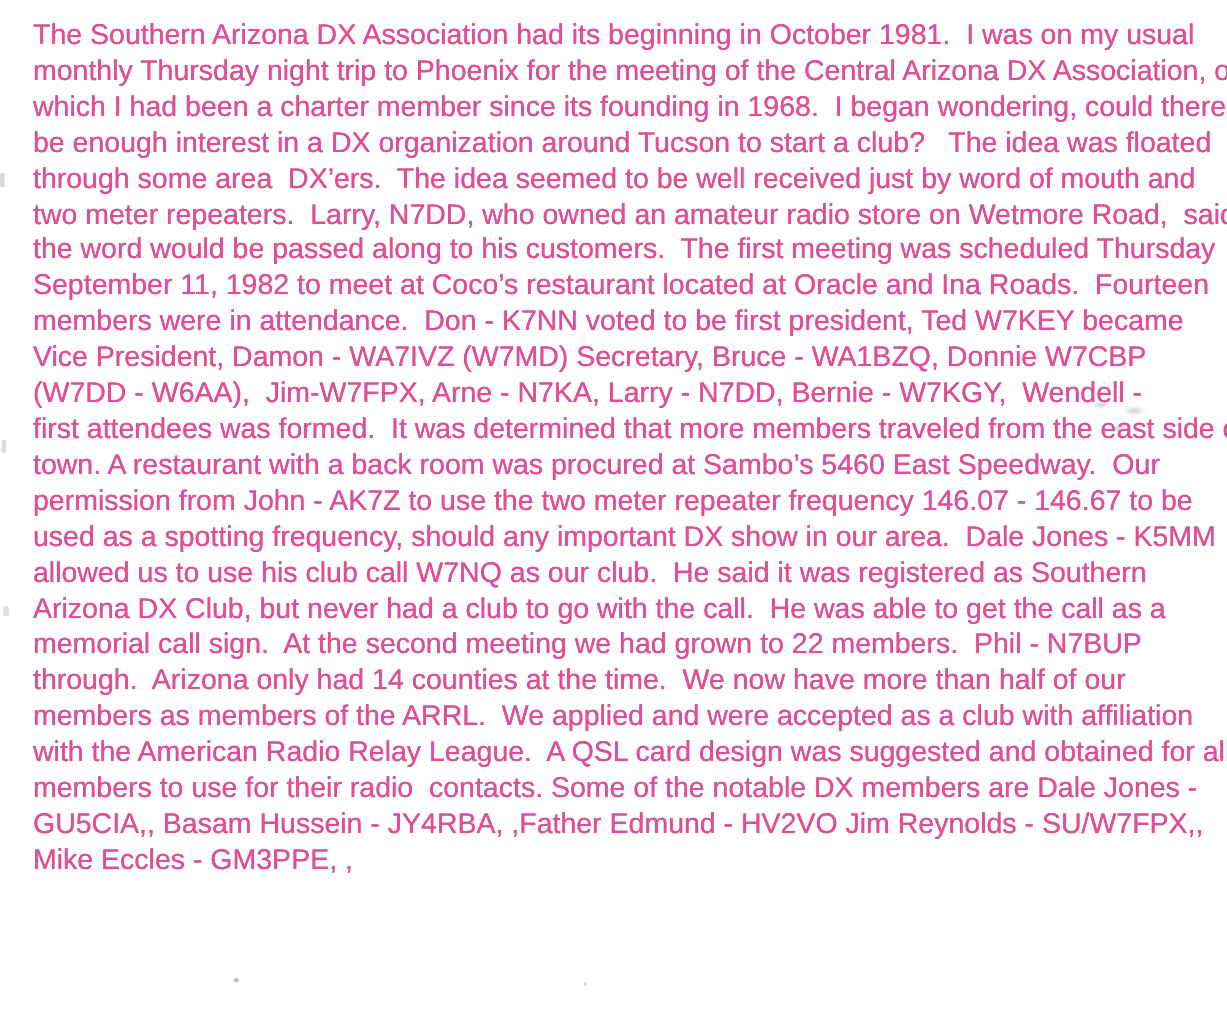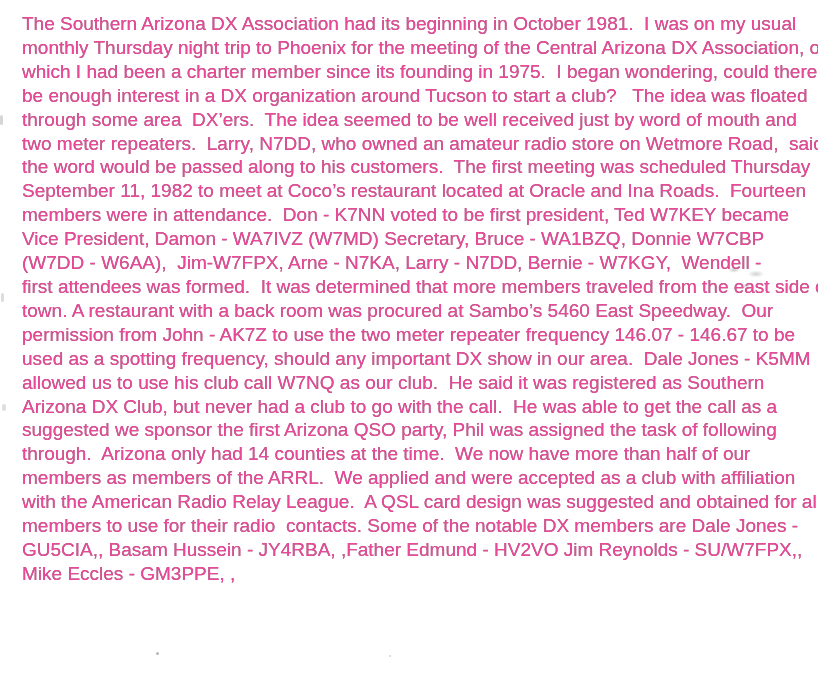--- a/index.html
+++ b/index.html
@@ -69,36 +69,36 @@
     background: #9a9a9a; opacity: 0.45; border-radius: 50%;
   }
 </style>
 </head>
 <body>
 
 <div class="page">
   <div class="text-block" id="text-block">
       <div class="line">The Southern Arizona DX Association had its beginning in October 1981.  I was on my usual</div>
       <div class="line">monthly Thursday night trip to Phoenix for the meeting of the Central Arizona DX Association, of</div>
-      <div class="line">which I had been a charter member since its founding in 1975.  I began wondering, could there</div>
+      <div class="line">which I had been a charter member since its founding in 1968.  I began wondering, could there</div>
       <div class="line">be enough interest in a DX organization around Tucson to start a club?   The idea was floated</div>
       <div class="line">through some area  DX’ers.  The idea seemed to be well received just by word of mouth and</div>
       <div class="line">two meter repeaters.  Larry, N7DD, who owned an amateur radio store on Wetmore Road,  said</div>
       <div class="line">the word would be passed along to his customers.  The first meeting was scheduled Thursday</div>
       <div class="line">September 11, 1982 to meet at Coco’s restaurant located at Oracle and Ina Roads.  Fourteen</div>
       <div class="line">members were in attendance.  Don - K7NN voted to be first president, Ted W7KEY became</div>
       <div class="line">Vice President, Damon - WA7IVZ (W7MD) Secretary, Bruce - WA1BZQ, Donnie W7CBP</div>
       <div class="line">(W7DD - W6AA),  Jim-W7FPX, Arne - N7KA, Larry - N7DD, Bernie - W7KGY,  Wendell -</div>
       <div class="line">first attendees was formed.  It was determined that more members traveled from the east side of</div>
       <div class="line">town. A restaurant with a back room was procured at Sambo’s 5460 East Speedway.  Our</div>
       <div class="line">permission from John - AK7Z to use the two meter repeater frequency 146.07 - 146.67 to be</div>
       <div class="line">used as a spotting frequency, should any important DX show in our area.  Dale Jones - K5MM</div>
       <div class="line">allowed us to use his club call W7NQ as our club.  He said it was registered as Southern</div>
       <div class="line">Arizona DX Club, but never had a club to go with the call.  He was able to get the call as a</div>
-      <div class="line">suggested we sponsor the first Arizona QSO party, Phil was assigned the task of following</div>
+      <div class="line">memorial call sign.  At the second meeting we had grown to 22 members.  Phil - N7BUP</div>
       <div class="line">through.  Arizona only had 14 counties at the time.  We now have more than half of our</div>
       <div class="line">members as members of the ARRL.  We applied and were accepted as a club with affiliation</div>
       <div class="line">with the American Radio Relay League.  A QSL card design was suggested and obtained for all</div>
       <div class="line">members to use for their radio  contacts. Some of the notable DX members are Dale Jones -</div>
       <div class="line">GU5CIA,, Basam Hussein - JY4RBA, ,Father Edmund - HV2VO Jim Reynolds - SU/W7FPX,,</div>
       <div class="line">Mike Eccles - GM3PPE, ,</div>
     </div>
 
   <div class="artifact smudge-wendell"></div>
   <div class="artifact edge-tick-1"></div>

